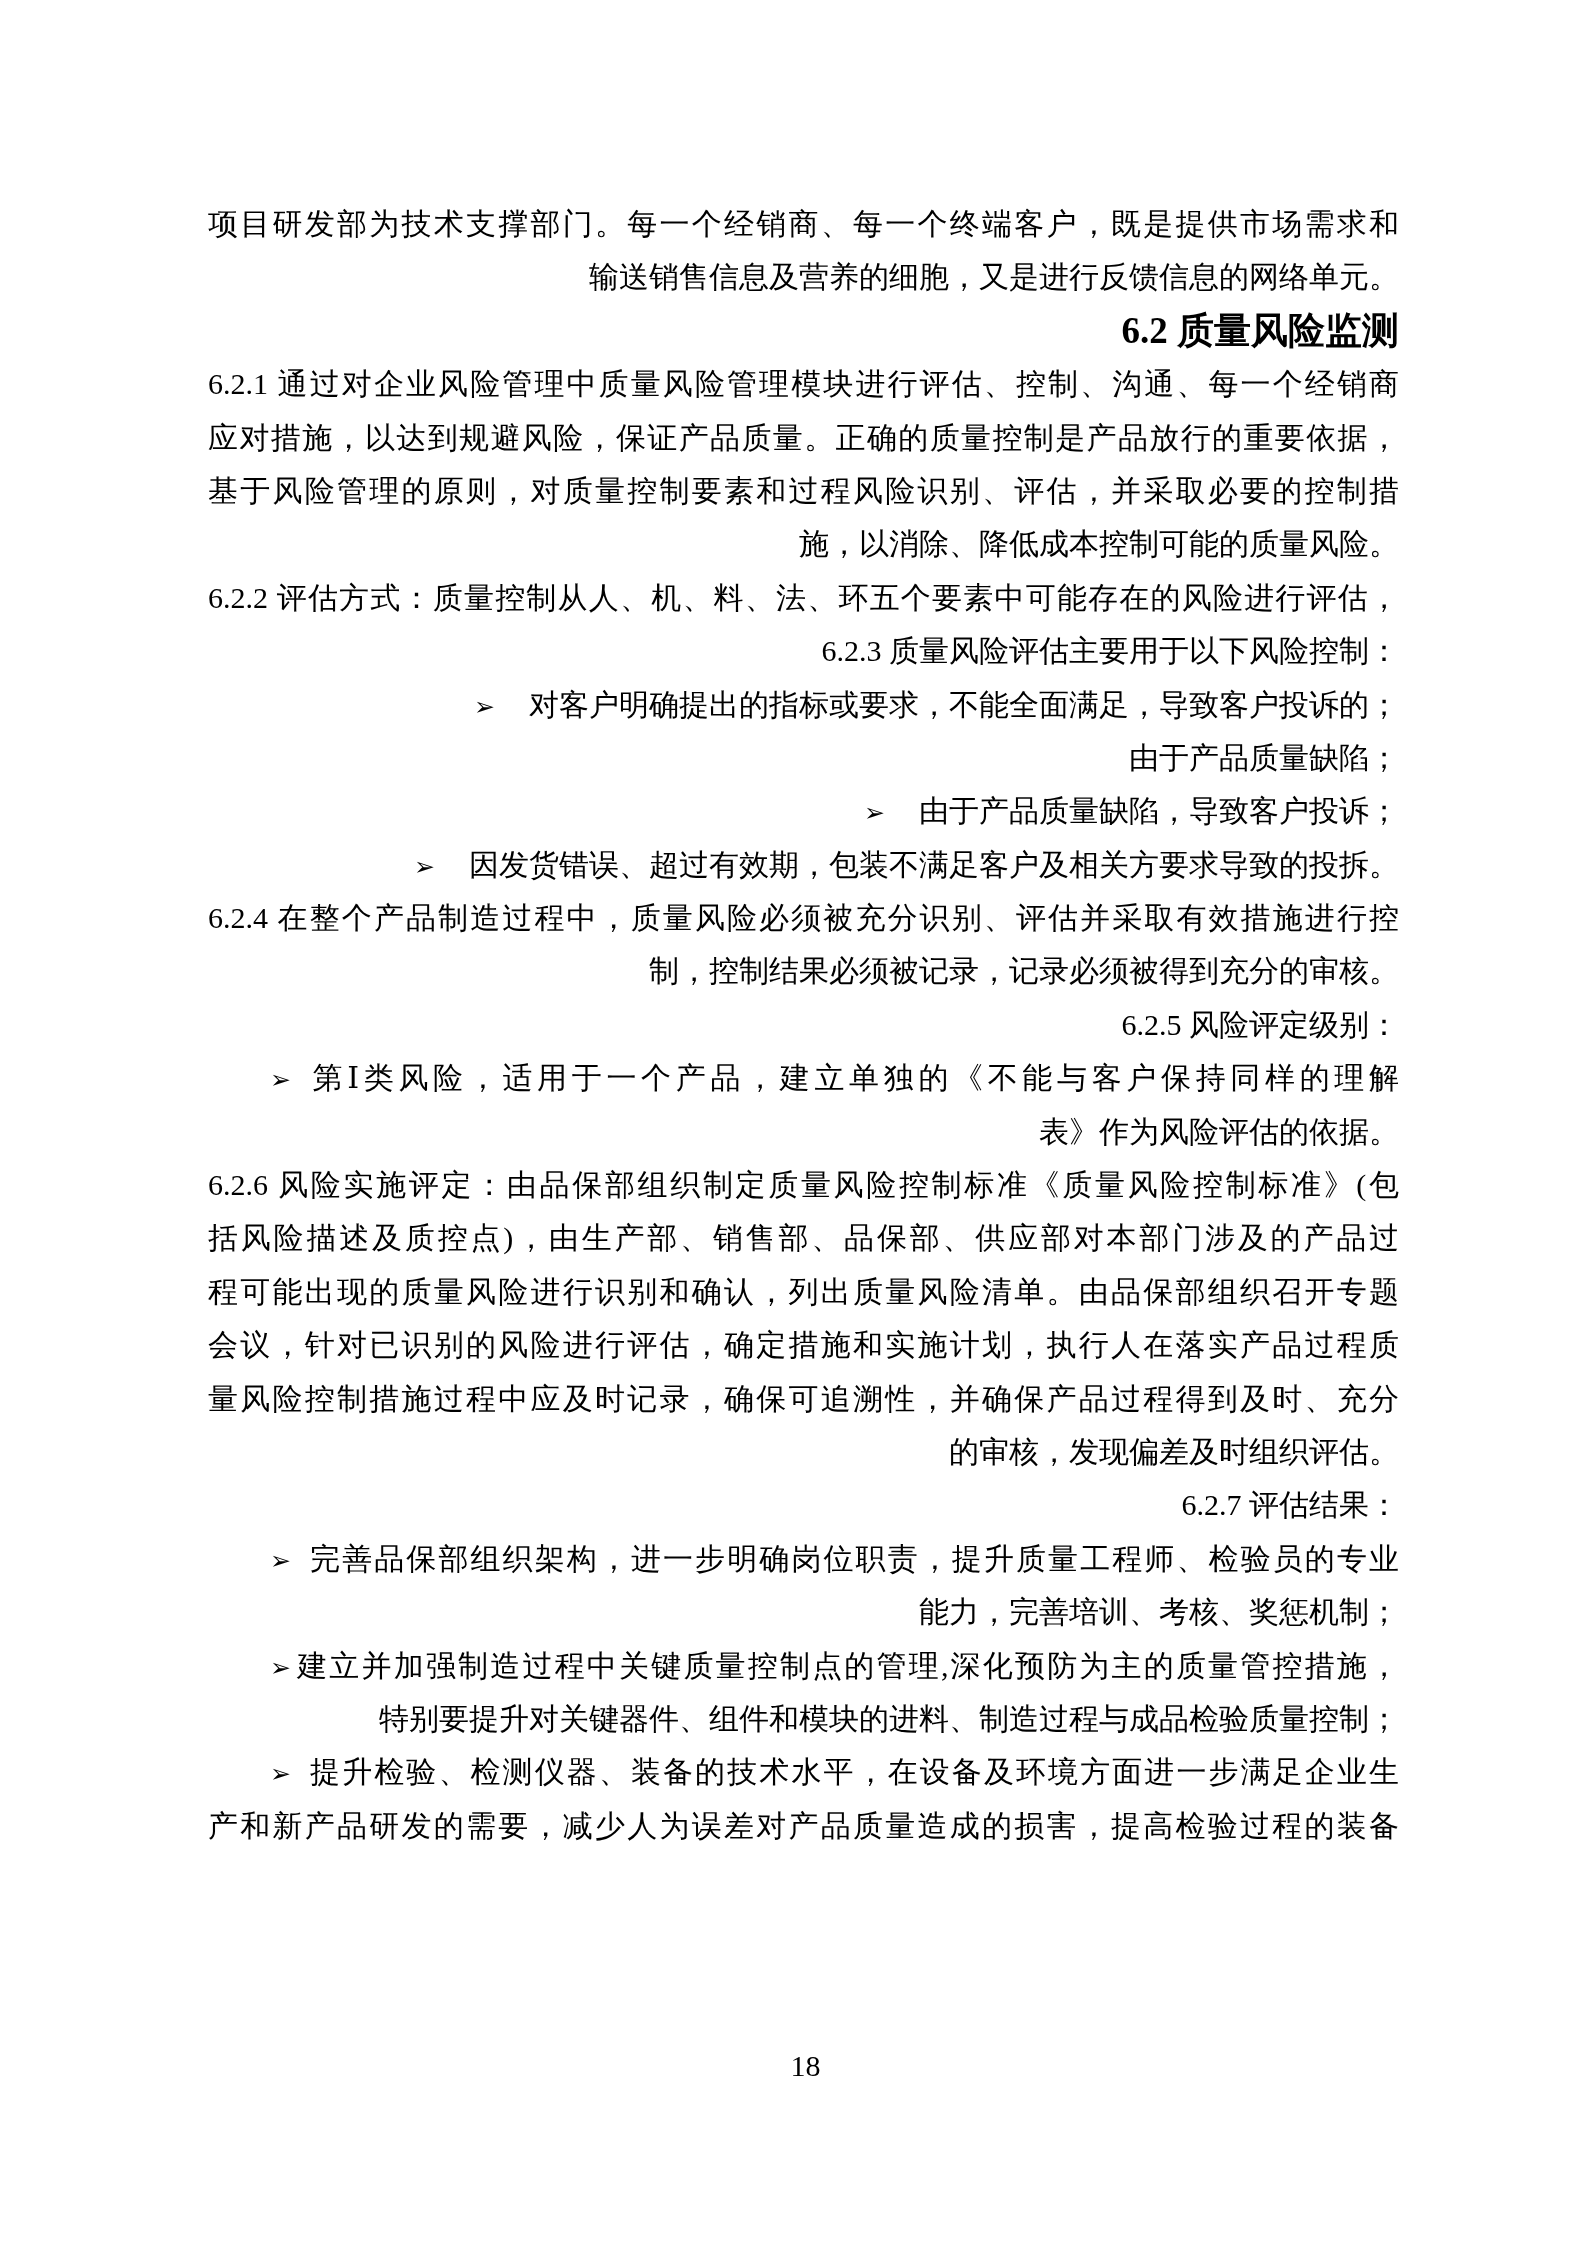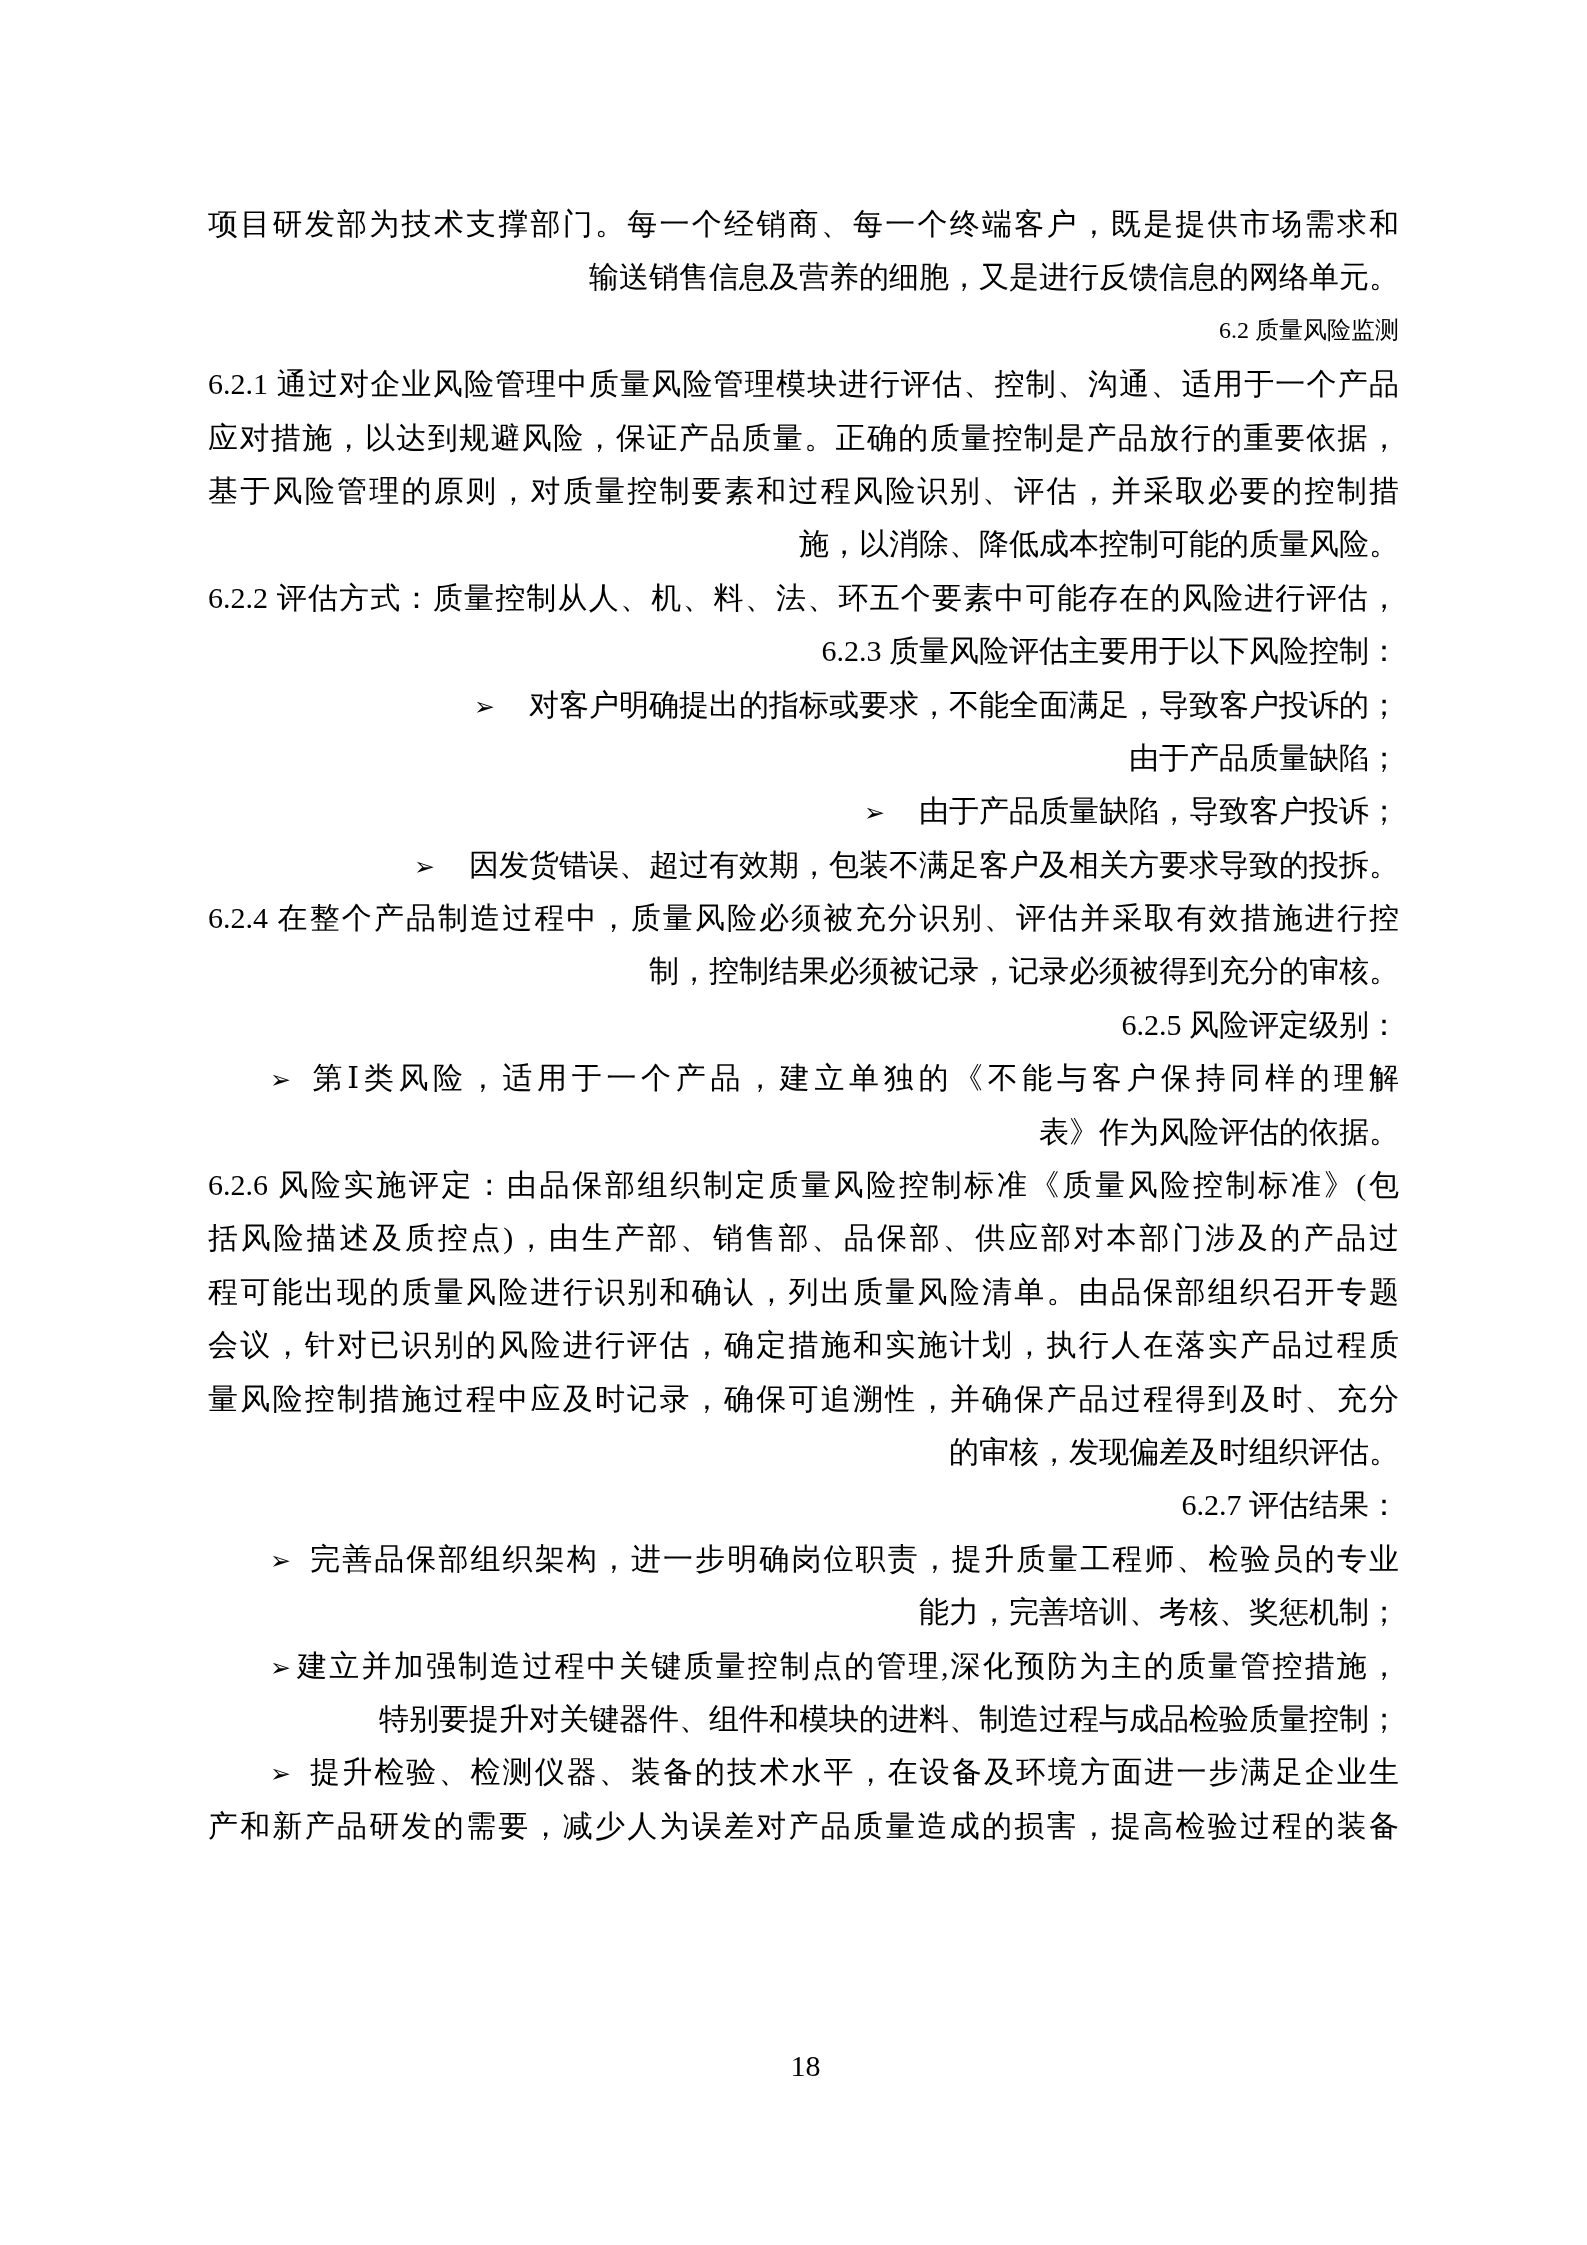--- a/index.html
+++ b/index.html
@@ -27,22 +27,22 @@
     line-height: 53.4px;
     height: 53.4px;
     white-space: nowrap;
     text-align: right;
   }
   .line.j {
     text-align: justify;
     text-align-last: justify;
   }
   .line.heading {
-    font-weight: normal;
-    font-size: 24px;
+    font-weight: bold;
+    font-size: 37px;
   }
   .line.bullet {
     padding-left: 62px;
   }
   .arrow {
     font-family: "DejaVu Sans", sans-serif;
     font-size: 25px;
   }
   .gap-wide   { margin-right: 34px; }
   .gap-narrow { margin-right: 17px; }
@@ -59,21 +59,21 @@
   }
 </style>
 </head>
 <body>
 
 <div class="page">
   <div class="content" id="content">
       <div class="line body j">项目研发部为技术支撑部门。每一个经销商、每一个终端客户，既是提供市场需求和</div>
       <div class="line body">输送销售信息及营养的细胞，又是进行反馈信息的网络单元。</div>
       <div class="line heading">6.2 质量风险监测</div>
-      <div class="line body j">6.2.1 通过对企业风险管理中质量风险管理模块进行评估、控制、沟通、适用于一个产品</div>
+      <div class="line body j">6.2.1 通过对企业风险管理中质量风险管理模块进行评估、控制、沟通、每一个经销商</div>
       <div class="line body j">应对措施，以达到规避风险，保证产品质量。正确的质量控制是产品放行的重要依据，</div>
       <div class="line body j">基于风险管理的原则，对质量控制要素和过程风险识别、评估，并采取必要的控制措</div>
       <div class="line body">施，以消除、降低成本控制可能的质量风险。</div>
       <div class="line body j">6.2.2 评估方式：质量控制从人、机、料、法、环五个要素中可能存在的风险进行评估，</div>
       <div class="line body">6.2.3 质量风险评估主要用于以下风险控制：</div>
       <div class="line bullet"><span class="arrow gap-wide">➢</span><span>对客户明确提出的指标或要求，不能全面满足，导致客户投诉的；</span></div>
       <div class="line body">由于产品质量缺陷；</div>
       <div class="line bullet"><span class="arrow gap-wide">➢</span><span>由于产品质量缺陷，导致客户投诉；</span></div>
       <div class="line bullet"><span class="arrow gap-wide">➢</span><span>因发货错误、超过有效期，包装不满足客户及相关方要求导致的投拆。</span></div>
       <div class="line body j">6.2.4 在整个产品制造过程中，质量风险必须被充分识别、评估并采取有效措施进行控</div>

